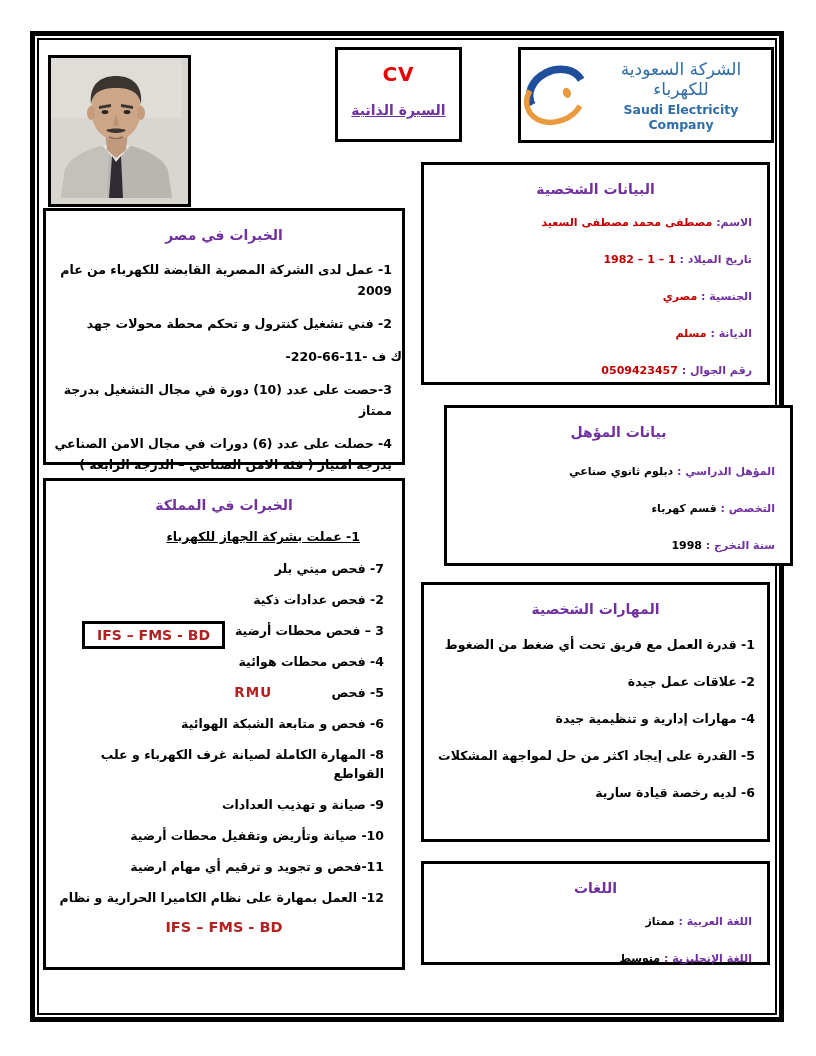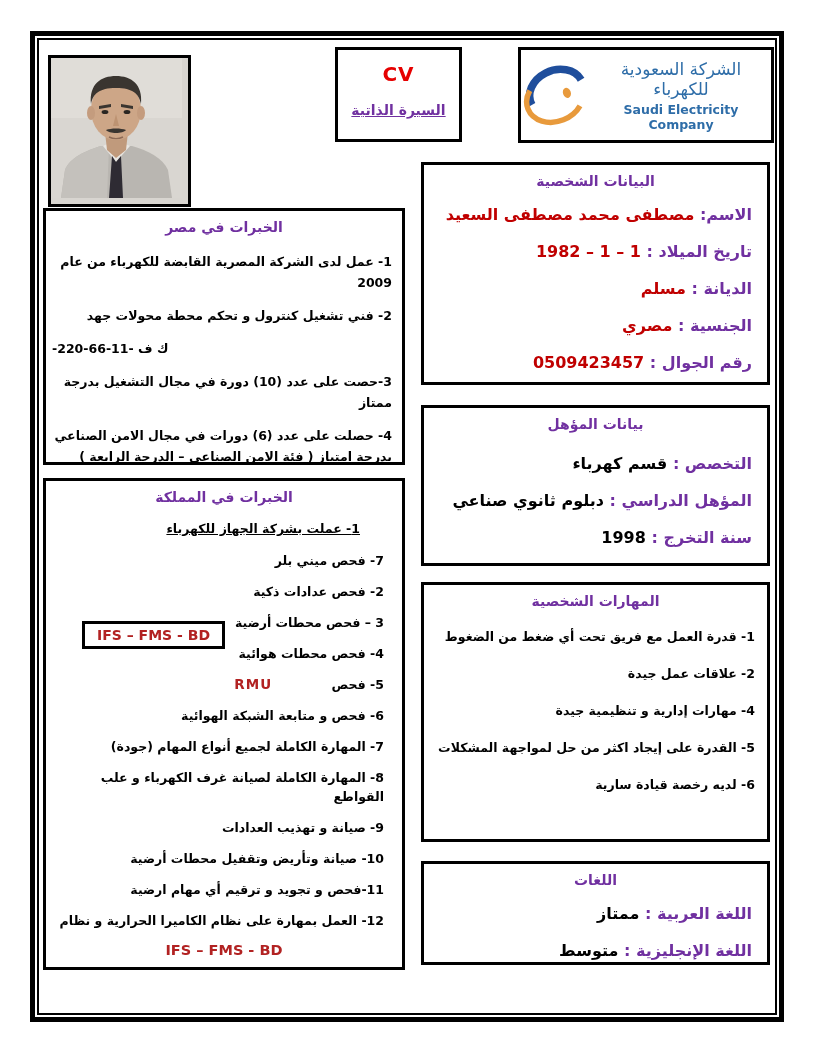--- a/index.html
+++ b/index.html
@@ -17,40 +17,40 @@
   .cv-box{left:335px;top:47px;width:121px;height:89px;border:3px solid #000;text-align:center;}
   .cv-title{color:#e60000;font-weight:bold;font-size:20px;margin-top:12px;letter-spacing:1px;}
   .cv-subtitle{color:#7030A0;font-weight:bold;font-size:14px;margin-top:16px;text-decoration:underline;}
   .logo-box{left:518px;top:47px;width:250px;height:90px;border:3px solid #000;display:flex;align-items:center;background:#fff;}
   .logo-icon{width:66px;height:72px;margin-right:2px;margin-left:2px;flex:0 0 auto;}
   .logo-text{flex:1;text-align:center;direction:rtl;}
   .logo-ar{color:#2e6da8;font-weight:normal;font-size:17px;}
   .logo-en{color:#2e6da8;font-weight:bold;font-size:12.5px;direction:ltr;margin-top:3px;}
   
   .section{border:3px solid #000;direction:rtl;background:#fff;}
-  .section-title{color:#7030A0;font-weight:bold;font-size:14px;text-align:center;padding-top:8px;}
-  .field-row{font-size:16px;font-weight:bold;line-height:20px;padding-right:15px;margin-bottom:17px;}
+  .section-title{color:#7030A0;font-weight:bold;font-size:14px;text-align:center;padding-top:16px;}
+  .field-row{font-size:11px;font-weight:bold;line-height:20px;padding-right:15px;margin-bottom:17px;}
   .field-label{color:#7030A0;}
   .field-value{color:#C00000;}
   .field-value-dark{color:#000;font-weight:bold;}
   
   .personal-box{left:421px;top:162px;width:343px;height:217px;}
   .personal-box .section-title{margin-bottom:16px;}
-  .qual-box{left:421px;top:405px;width:343px;height:155px;}
+  .qual-box{left:444px;top:405px;width:343px;height:155px;}
   .qual-box .section-title{margin-bottom:22px;}
   .skills-box{left:421px;top:582px;width:343px;height:254px;}
   .skills-box .section-title{margin-bottom:18px;}
   .lang-box{left:421px;top:861px;width:343px;height:98px;}
   .lang-box .section-title{margin-bottom:16px;}
   .skill-item{font-size:12.5px;font-weight:bold;color:#000;line-height:20px;padding-right:12px;padding-left:6px;margin-bottom:17px;}
   
   .egypt-box{left:43px;top:208px;width:356px;height:251px;}
   .egypt-box .section-title{margin-bottom:16px;}
   .egypt-item{font-size:12.5px;font-weight:bold;color:#000;line-height:21px;padding-right:10px;padding-left:6px;margin-bottom:12px;}
-  .egypt-item.center{text-align:left;padding-right:0;}
+  .egypt-item.center{text-align:right;padding-right:0;}
   .kingdom-box{left:43px;top:478px;width:356px;height:486px;}
   .kingdom-box .section-title{margin-bottom:14px;}
   .kingdom-sub{font-size:12.5px;font-weight:bold;color:#000;text-decoration:underline;line-height:19px;padding-right:42px;margin-bottom:13px;}
   .kingdom-item{font-size:12.5px;font-weight:bold;color:#000;line-height:19px;padding-right:18px;padding-left:6px;margin-bottom:12px;}
   .rmu-tag{color:#B22222;margin-right:55px;font-size:13.5px;letter-spacing:1px;}
   .ifs-badge{left:36px;top:140px;border:3px solid #000;padding:3px 12px;color:#B22222;font-weight:bold;font-size:14px;direction:ltr;background:#fff;}
   .ifs-footer{color:#B22222;font-weight:bold;font-size:14.5px;text-align:center;direction:ltr;margin-top:4px;}
 </style>
 </head>
 <body>
@@ -115,42 +115,42 @@
   <div class="section-title">البيانات الشخصية</div>
   <div class="field-row">
     <span class="field-label">الاسم:</span>
     <span class="field-value">مصطفى محمد مصطفى السعيد</span>
   </div>
   <div class="field-row">
     <span class="field-label">تاريخ الميلاد :</span>
     <span class="field-value">1 – 1 – 1982</span>
   </div>
   <div class="field-row">
+    <span class="field-label">الجنسية :</span>
+    <span class="field-value">مصري</span>
+  </div>
+  <div class="field-row">
     <span class="field-label">الديانة :</span>
     <span class="field-value">مسلم</span>
   </div>
   <div class="field-row">
-    <span class="field-label">الجنسية :</span>
-    <span class="field-value">مصري</span>
-  </div>
-  <div class="field-row">
     <span class="field-label">رقم الجوال :</span>
     <span class="field-value">0509423457</span>
   </div>
 </div>
 
 <div class="abs section qual-box">
   <div class="section-title">بيانات المؤهل</div>
   <div class="field-row">
+    <span class="field-label">المؤهل الدراسي :</span>
+    <span class="field-value-dark">دبلوم ثانوي صناعي</span>
+  </div>
+  <div class="field-row">
     <span class="field-label">التخصص :</span>
     <span class="field-value-dark">قسم كهرباء</span>
-  </div>
-  <div class="field-row">
-    <span class="field-label">المؤهل الدراسي :</span>
-    <span class="field-value-dark">دبلوم ثانوي صناعي</span>
   </div>
   <div class="field-row">
     <span class="field-label">سنة التخرج :</span>
     <span class="field-value-dark">1998</span>
   </div>
 </div>
 
 <div class="abs section skills-box">
   <div class="section-title">المهارات الشخصية</div>
   <div class="skill-item">1- قدرة العمل مع فريق تحت أي ضغط من الضغوط</div>
@@ -187,21 +187,20 @@
   <div class="kingdom-sub">1- عملت بشركة الجهاز للكهرباء</div>
   <div class="kingdom-item">7- فحص ميني بلر</div>
   <div class="kingdom-item">2- فحص عدادات ذكية</div>
   <div class="kingdom-item">3 – فحص محطات أرضية</div>
   <div class="kingdom-item">4- فحص محطات هوائية</div>
   <div class="kingdom-item">
     <span>5- فحص</span>
     <span class="rmu-tag">RMU</span>
   </div>
   <div class="kingdom-item">6- فحص و متابعة الشبكة الهوائية</div>
-  <div class="kingdom-item">7- المهارة الكاملة لجميع أنواع المهام (جودة)</div>
   <div class="kingdom-item">8- المهارة الكاملة لصيانة غرف الكهرباء و علب القواطع</div>
   <div class="kingdom-item">9- صيانة و تهذيب العدادات</div>
   <div class="kingdom-item">10- صيانة وتأريض وتقفيل محطات أرضية</div>
   <div class="kingdom-item">11-فحص و تجويد و ترقيم أي مهام ارضية</div>
   <div class="kingdom-item">12- العمل بمهارة على نظام الكاميرا الحرارية و نظام</div>
   <div class="ifs-footer">IFS – FMS - BD</div>
   <div class="abs ifs-badge">IFS – FMS - BD</div>
 </div>
 
 </body></html>

